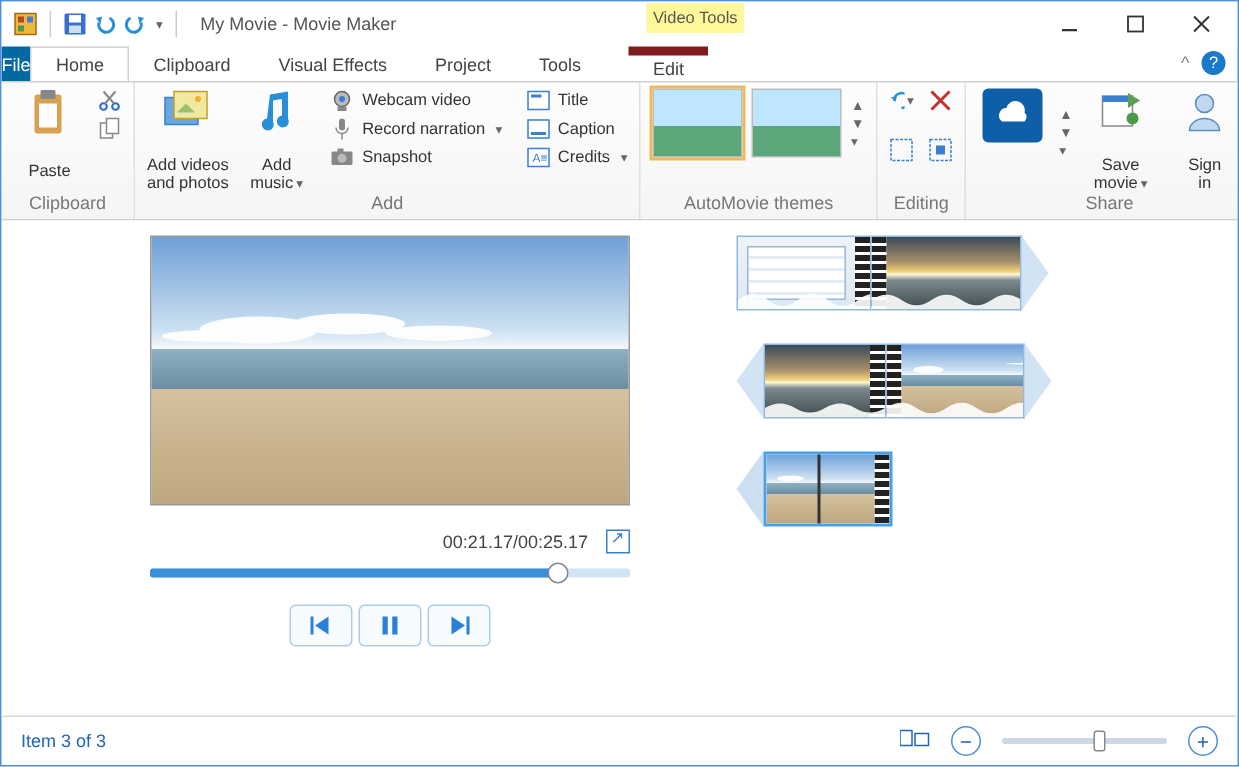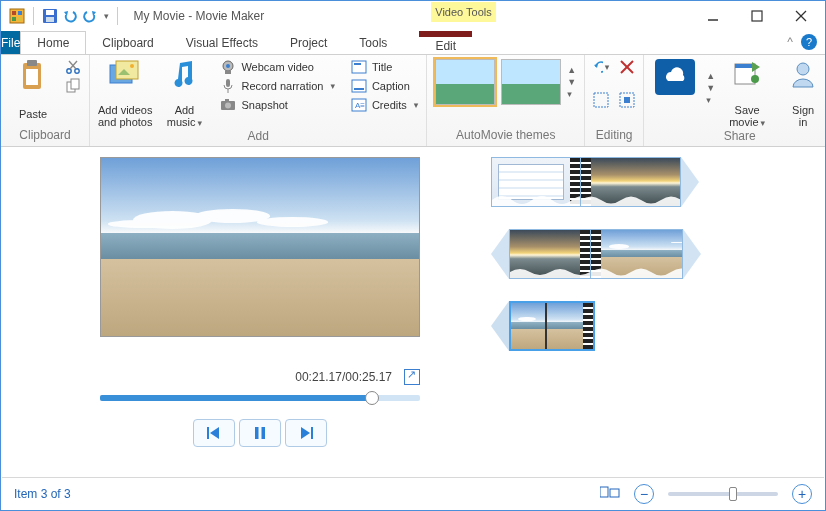--- a/index.html
+++ b/index.html
@@ -38,21 +38,21 @@
 .theme-prev { width: 60px; height: 46px; border: 1px solid #bbb; background: linear-gradient(#bfe6ff 55%, #5aa77a 55%); }
 .theme-prev.sel { outline: 2px solid #f0b95a; }
 .theme-row { display: flex; gap: 6px; align-items: center; }
 .drop-arrow { font-size: 9px; color: #666; margin-left: 2px; }
 .cloud { width: 40px; height: 36px; background: #0f5ea8; border-radius: 4px; display: flex; align-items: center; justify-content: center; }
 
 
 .main { display: flex; height: 330px; background: #fff; }
 .preview-pane { width: 470px; padding: 10px 20px 0 68px; display: flex; flex-direction: column; align-items: center; }
 .preview-img { width: 320px; height: 180px; border: 1px solid #999; }
-.time-row { width: 320px; display: flex; justify-content: flex-end; align-items: center; gap: 12px; margin-top: 32px; font-size: 12px; color: #444; }
+.time-row { width: 320px; display: flex; justify-content: flex-end; align-items: center; gap: 12px; margin-top: 16px; font-size: 12px; color: #444; }
 .full-ico { width: 16px; height: 16px; border: 1px solid #3a7fd0; position: relative; }
 .full-ico:after { content: "↗"; position: absolute; top: -2px; left: 2px; color: #3a7fd0; font-size: 11px; }
 .seek { width: 320px; height: 6px; background: #d0e4f5; margin-top: 10px; position: relative; border-radius: 2px; }
 .seek-fill { position: absolute; left: 0; top: 0; height: 100%; width: 85%; background: #3a8fd9; border-radius: 2px; }
 .seek-thumb { position: absolute; left: 85%; top: -4px; width: 14px; height: 14px; border-radius: 50%; background: #fff; border: 1px solid #888; transform: translateX(-50%); }
 .play-ctrl { margin-top: 18px; display: flex; }
 .play-btn { width: 42px; height: 28px; border: 1px solid #b0cbe6; border-radius: 4px; margin: 0 2px; display: flex; align-items: center; justify-content: center; color: #2a7fd9; background: #f6fbff; }
 
 .timeline-pane { flex: 1; padding: 10px 30px 0 20px; display: flex; flex-direction: column; gap: 22px; }
 .clip-row { display: flex; align-items: center; height: 50px; }

